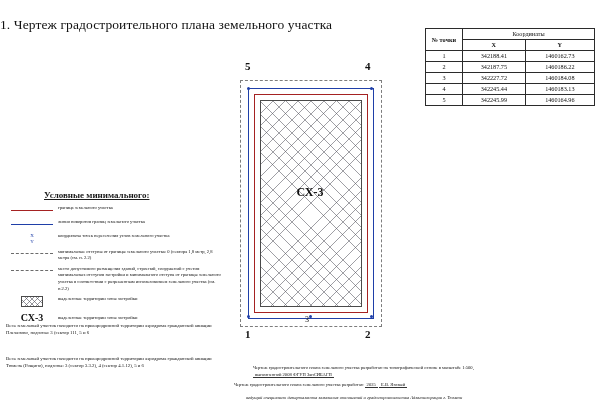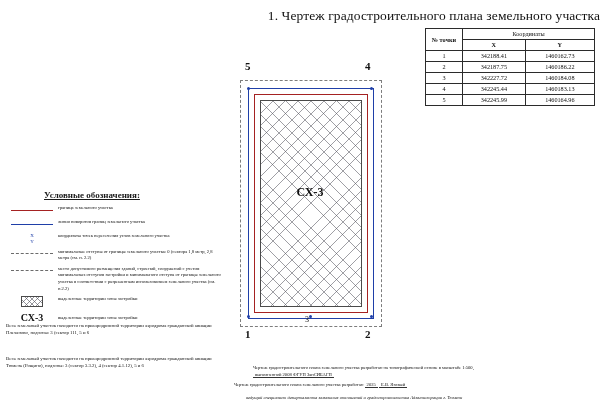--- a/index.html
+++ b/index.html
@@ -14,24 +14,24 @@
     color: #1a1a1a;
     position: relative;
     overflow: hidden;
   }
   .page {
     position: absolute;
     inset: 0;
   }
   .title {
     position: absolute;
-    top: 8px;
+    top: 17px;
     left: 0;
     width: 600px;
-    text-align: right;
+    text-align: left;
     font-size: 13.5px;
     color: #111;
     letter-spacing: 0.1px;
   }
 
   
   .coord-table {
     position: absolute;
     top: 28px;
     left: 425px;
@@ -273,21 +273,21 @@
     <div class="dot d3"></div>
 
     <div class="corner c5">5</div>
     <div class="corner c4">4</div>
     <div class="corner c1">1</div>
     <div class="corner c2">2</div>
     <div class="corner c3">3</div>
   </div>
 
   <div class="legend">
-    <div class="legend-title">Условные обозначения:</div>
+    <div class="legend-title">Условные минимального:</div>
 
     <div class="legend-row">
       <div class="legend-sym">
           <div class="ln-red"></div>
         </div>
       <div class="legend-text">граница земельного участка</div>
     </div>
 
     <div class="legend-row">
       <div class="legend-sym">

